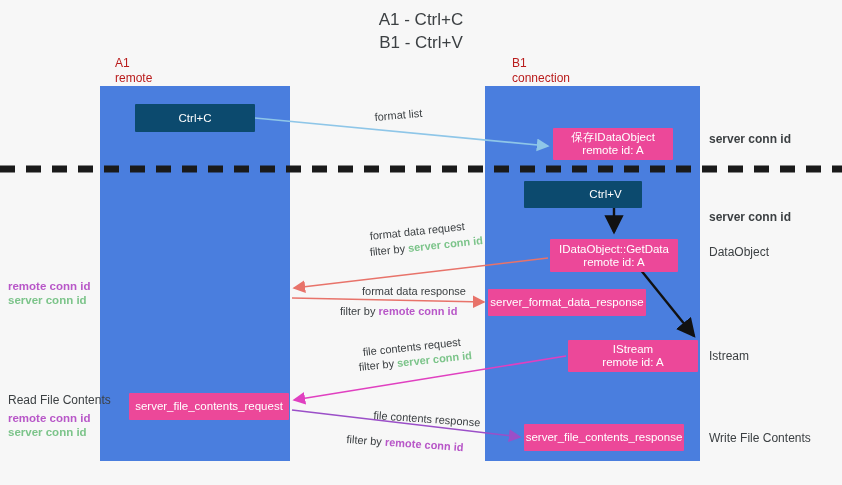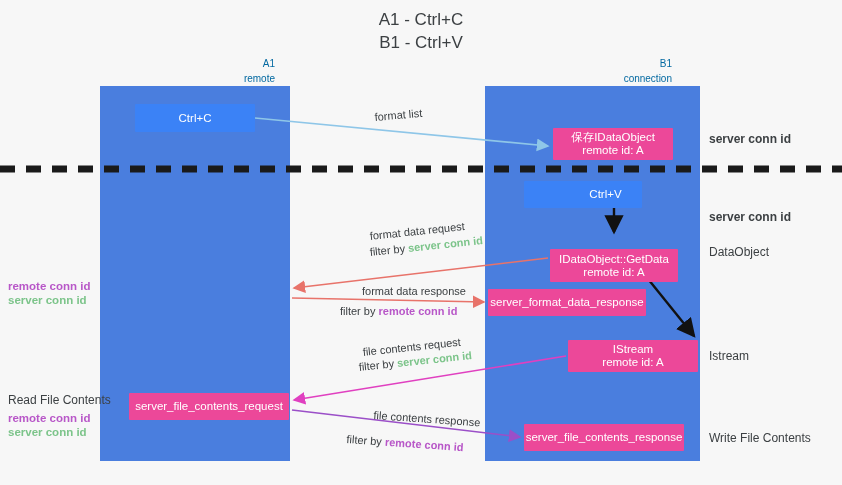--- a/index.html
+++ b/index.html
@@ -14,38 +14,38 @@
 
   .title{
     position:absolute;left:0;top:8px;width:842px;text-align:center;
     font-size:17px;line-height:23px;color:#3c4043;white-space:pre-line;
   }
 
   .lane{position:absolute;background:#4a7ede;}
   .lane-a{left:100px;top:86px;width:190px;height:375px;}
   .lane-b{left:485px;top:86px;width:215px;height:375px;}
 
-  .lane-head{position:absolute;text-align:right;font-size:10px;line-height:15px;color:#0369a1;white-space:pre-line;}
+  .lane-head{position:absolute;text-align:left;font-size:12px;line-height:15px;color:#b91c1c;white-space:pre-line;}
   .head-a{left:115px;top:56px;width:160px;}
   .head-b{left:512px;top:56px;width:160px;}
 
   .box{
     position:absolute;box-sizing:border-box;
     display:flex;flex-direction:column;align-items:center;justify-content:center;
     color:#ffffff;font-size:11.5px;line-height:13px;text-align:center;
     border-radius:1px;
   }
   .box .l2{font-size:11.5px;}
-  .green{background:#3b82f6;}
+  .green{background:#0c4a6e;}
   .orange{background:#ec4899;}
 
   .b-ctrlc{left:135px;top:104px;width:120px;height:28px;}
   .b-idataobj{left:553px;top:128px;width:120px;height:32px;}
   .b-ctrlv{left:524px;top:181px;width:118px;height:27px;padding-left:45px;}
-  .b-getdata{left:550px;top:249px;width:128px;height:33px;}
+  .b-getdata{left:550px;top:239px;width:128px;height:33px;}
   .b-fmtreq{left:129px;top:276px;width:160px;height:27px;}
   .b-fmtresp{left:488px;top:289px;width:158px;height:27px;}
   .b-istream{left:568px;top:340px;width:130px;height:32px;}
   .b-filereq{left:129px;top:393px;width:160px;height:27px;}
   .b-fileresp{left:524px;top:424px;width:160px;height:27px;}
 
   .edge-label{position:absolute;font-size:11px;line-height:15px;color:#3c4043;white-space:nowrap;}
   .edge-label.rot{transform-origin:left top;}
   .green-t{color:#7cc48a;font-weight:bold;}
   .purple-t{color:#b857c8;font-weight:bold;}

